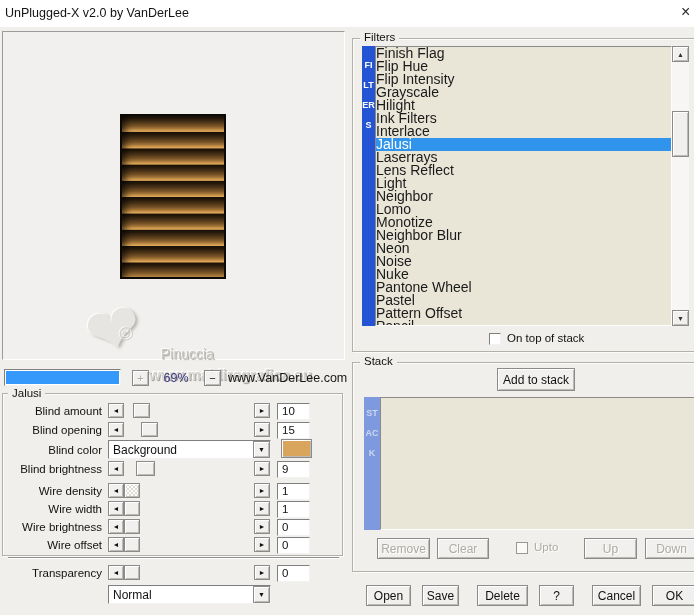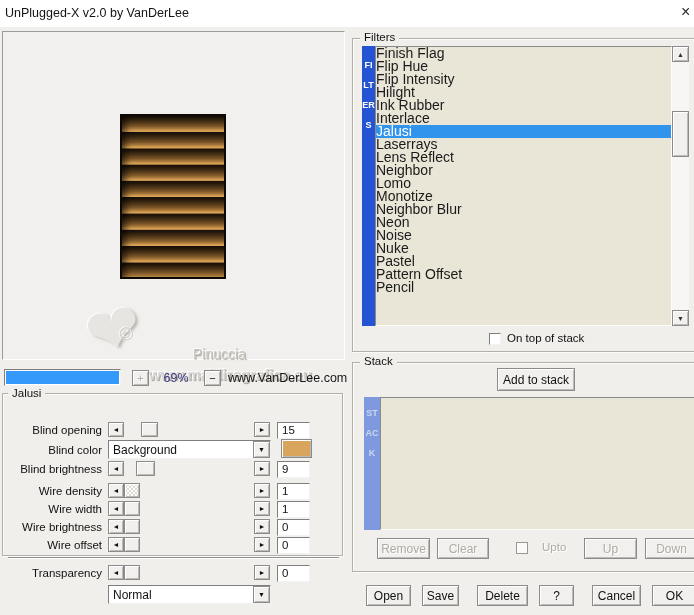--- a/index.html
+++ b/index.html
@@ -30,21 +30,21 @@
   .blinds { left:119px; top:83px; width:106px; height:165px; border:2px solid #0d0a06;
             background:repeating-linear-gradient(to bottom,
               #18100a 0px, #241708 2px, #4a3318 6px, #7b5527 10px,
               #a5763a 12.5px, #c99449 14px, #dca75b 15.4px, #6b4a24 16.3px);
             box-shadow: inset 7px 0 7px -3px rgba(0,0,0,.6); }
   .wm-heart { left:83px; top:260px; font-size:66px; color:#e7e5e2; transform:rotate(-14deg);
               text-shadow:-1px -1px 1px #fdfdfc, 2px 2px 3px #b9b6b1; }
   .wm-smile { left:112px; top:288px; font-size:22px; color:#d2cfca; transform:rotate(-12deg);
               text-shadow:-1px -1px 0 #fafaf8; }
   .wm-name { left:158px; top:314px; font-size:14px; color:#c9c6c1;
-             text-shadow:-1px -1px 0 #fbfbfa, 1px 1px 1px #a9a6a0;margin-left:32px; }
+             text-shadow:-1px -1px 0 #fbfbfa, 1px 1px 1px #a9a6a0; }
   .wm-site { left:146px; top:334px; font-size:15px; font-weight:bold; color:#d7d4d0;
              text-shadow:-1px -1px 0 #ffffff, 1px 1px 1px #9d9a94; }
 
   
   .pbar { left:4px; top:369px; width:117px; height:17px; }
   .pbar-fill { position:absolute; left:1px; top:1px; bottom:1px; width:calc(100% - 2px); background:#3598fb; }
   .zoom-btn { width:17px; height:16px; font-size:11px; }
   .zoom-plus { left:132px; top:370px; }
   .zoom-minus { left:204px; top:370px; }
   .zoom-level { left:150px; top:371px; width:52px; text-align:center; font-size:12.5px; color:#3a3a7e; }
@@ -99,21 +99,21 @@
   .stack-box { left:352px; top:362px; width:348px; height:210px; }
   .stack-label { left:360px; top:355px; }
   .addstack-btn { left:497px; top:368px; width:78px; height:23px;text-align:center; }
   .stack-strip { left:364px; top:397px; width:16px; height:133px; background:#7e99dd;
                  color:#ccd7f1; line-height:20px; padding-top:6px; }
   .stack-list { left:380px; top:397px; width:314px; height:133px; background:#e9e6d8;
                 border-top:1px solid #8a8a8a; border-left:1px solid #8a8a8a;
                 border-bottom:1px solid #fdfdfc; }
   .stk-btn { top:538px; width:53px; height:21px; }
   .upto-box { left:516px; top:542px; background:#fbfaf8; border-color:#9a9792; }
-  .upto-label { left:534px; top:541px;margin-left:8px; }
+  .upto-label { left:534px; top:541px; }
 
   
   .dlg-btn { top:585px; height:21px; }
 </style>
 </head>
 <body>
 
 <div class="root">
 
   <div class="abs titlebar">
@@ -133,20 +133,27 @@
     <div class="pbar-fill" style="background: rgb(53, 152, 251);"></div>
   </div>
   <button class="abs raised btnface zoom-btn zoom-plus disabled">+</button>
   <span class="abs zoom-level">69%</span>
   <button class="abs raised btnface zoom-btn zoom-minus">−</button>
   <span class="abs vdl-url">www.VanDerLee.com</span>
 
   <div class="abs etched jalusi-box"></div>
   <span class="abs group-label jalusi-label">Jalusi</span>
 
+  <div class="abs prow" style="top:403px">
+    <span class="plabel">Blind amount</span>
+    <button class="raised btnface arrow-btn a-left">◄</button>
+    <div class="raised thumb" style="left:133px;width:17px"></div>
+    <button class="raised btnface arrow-btn a-right">►</button>
+    <div class="sunken vbox">10</div>
+  </div>
 
   <div class="abs prow" style="top:422px">
     <span class="plabel">Blind opening</span>
     <button class="raised btnface arrow-btn a-left">◄</button>
     <div class="raised thumb" style="left:141px;width:17px"></div>
     <button class="raised btnface arrow-btn a-right">►</button>
     <div class="sunken vbox">15</div>
   </div>
 
   <div class="abs prow" style="top:440px;height:20px">
@@ -215,33 +222,36 @@
     </div>
   </div>
 
   <div class="abs etched filters-box"></div>
   <span class="abs group-label filters-label">Filters</span>
   <div class="abs vstrip filters-strip">FILTERS</div>
   <div class="abs filters-list">
       <div class="list-item">Finish Flag</div>
       <div class="list-item">Flip Hue</div>
       <div class="list-item">Flip Intensity</div>
+      <div class="list-item">Grayscale</div>
       <div class="list-item">Hilight</div>
-      <div class="list-item">Ink Rubber</div>
+      <div class="list-item">Ink Filters</div>
       <div class="list-item">Interlace</div>
       <div class="list-item selected">Jalusi</div>
       <div class="list-item">Laserrays</div>
       <div class="list-item">Lens Reflect</div>
+      <div class="list-item">Light</div>
       <div class="list-item">Neighbor</div>
       <div class="list-item">Lomo</div>
       <div class="list-item">Monotize</div>
       <div class="list-item">Neighbor Blur</div>
       <div class="list-item">Neon</div>
       <div class="list-item">Noise</div>
       <div class="list-item">Nuke</div>
+      <div class="list-item">Pantone Wheel</div>
       <div class="list-item">Pastel</div>
       <div class="list-item">Pattern Offset</div>
       <div class="list-item">Pencil</div>
     </div>
   <div class="abs sb-track">
     <button class="raised btnface sb-btn sb-up">▲</button>
     <div class="raised sb-thumb"></div>
     <button class="raised btnface sb-btn sb-down">▼</button>
   </div>
   <span class="abs sunken checkbox ontop-box"></span>

